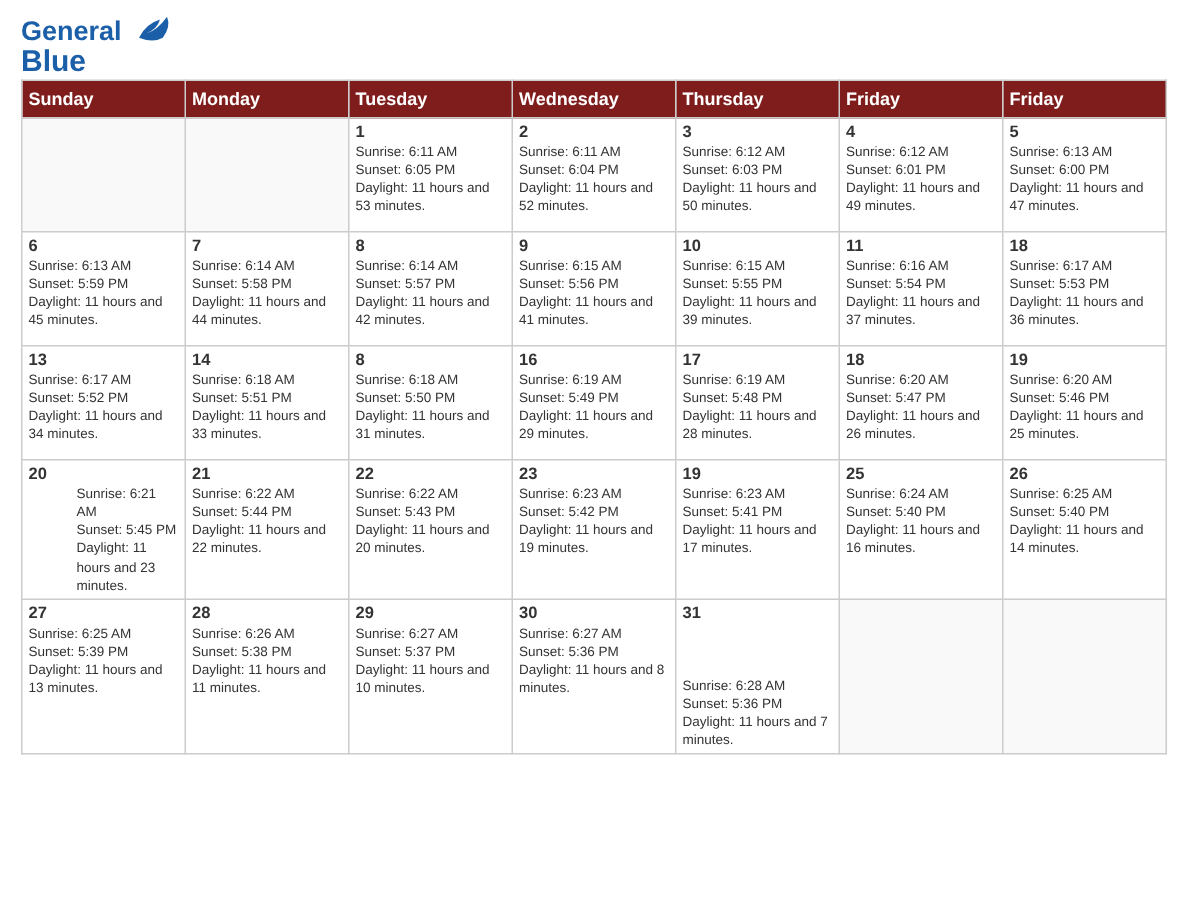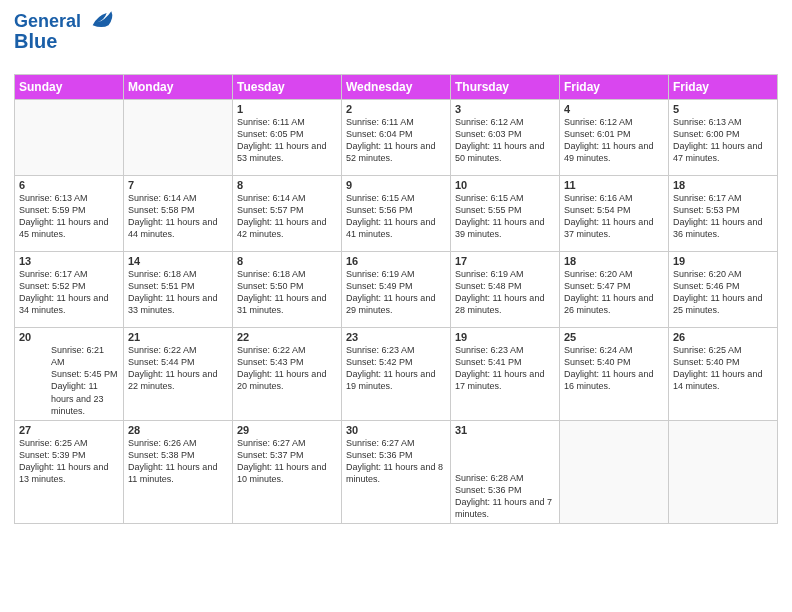--- a/index.html
+++ b/index.html
@@ -11,21 +11,21 @@
       overflow: hidden;
     }
     .container {
       width: 792px;
       padding: 10px 14px 8px 14px;
     }
     .header {
       display: flex;
       justify-content: space-between;
       align-items: flex-start;
-      margin-bottom: 22px;
+      margin-bottom: 1px;
     }
     .logo {
       display: flex;
       align-items: center;
       gap: 0;
     }
     .logo-bird {
       width: 28px;
       height: 28px;
       margin-left: 2px;
@@ -44,21 +44,21 @@
       font-size: 15px;
       color: #444;
       margin-top: 2px;
     }
     .calendar {
       width: 100%;
       border-collapse: collapse;
       border: 1px solid #ccc;
     }
     .calendar th {
-      background-color: #d946ef;
+      background-color: #7f1d1d;
       color: #fff;
       font-size: 12px;
       font-weight: bold;
       padding: 5px 4px;
       text-align: left;
       border: 1px solid #ccc;
     }
     .calendar td {
       border: 1px solid #ccc;
       vertical-align: top;

